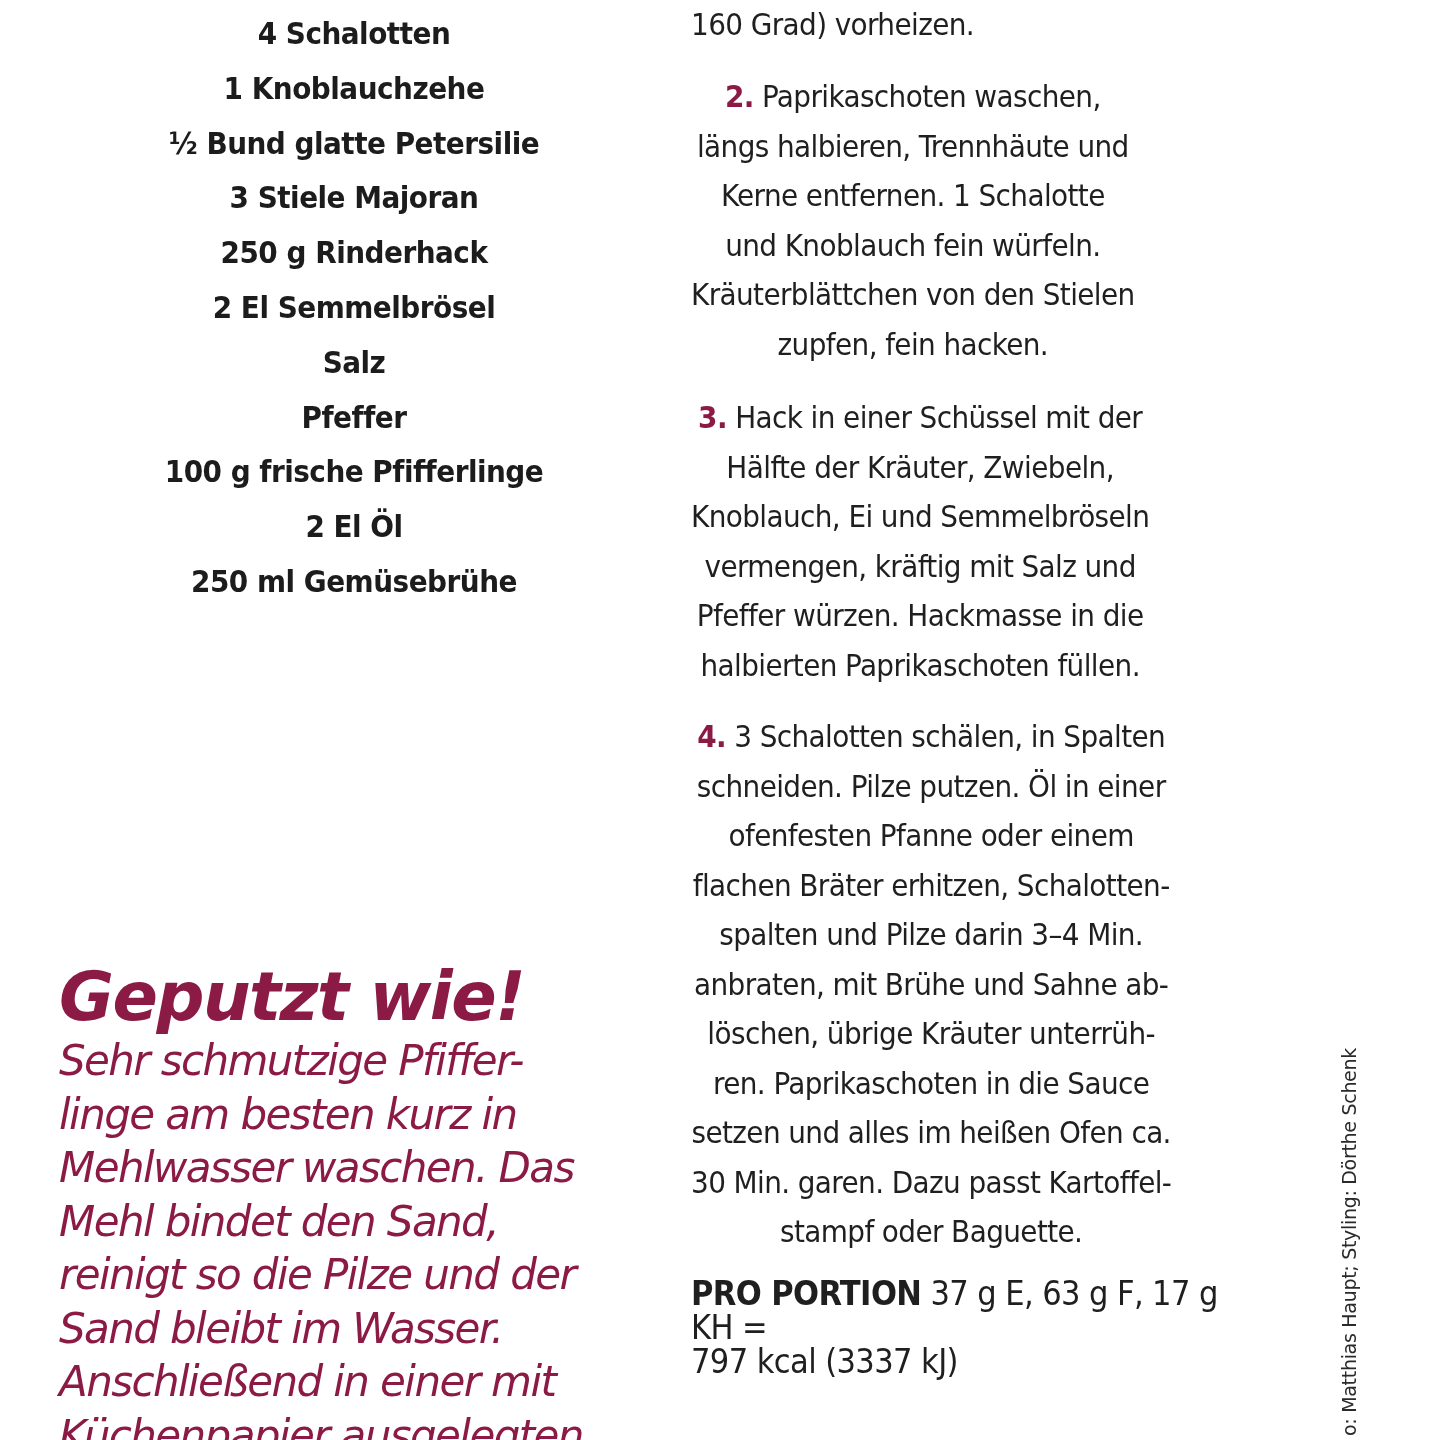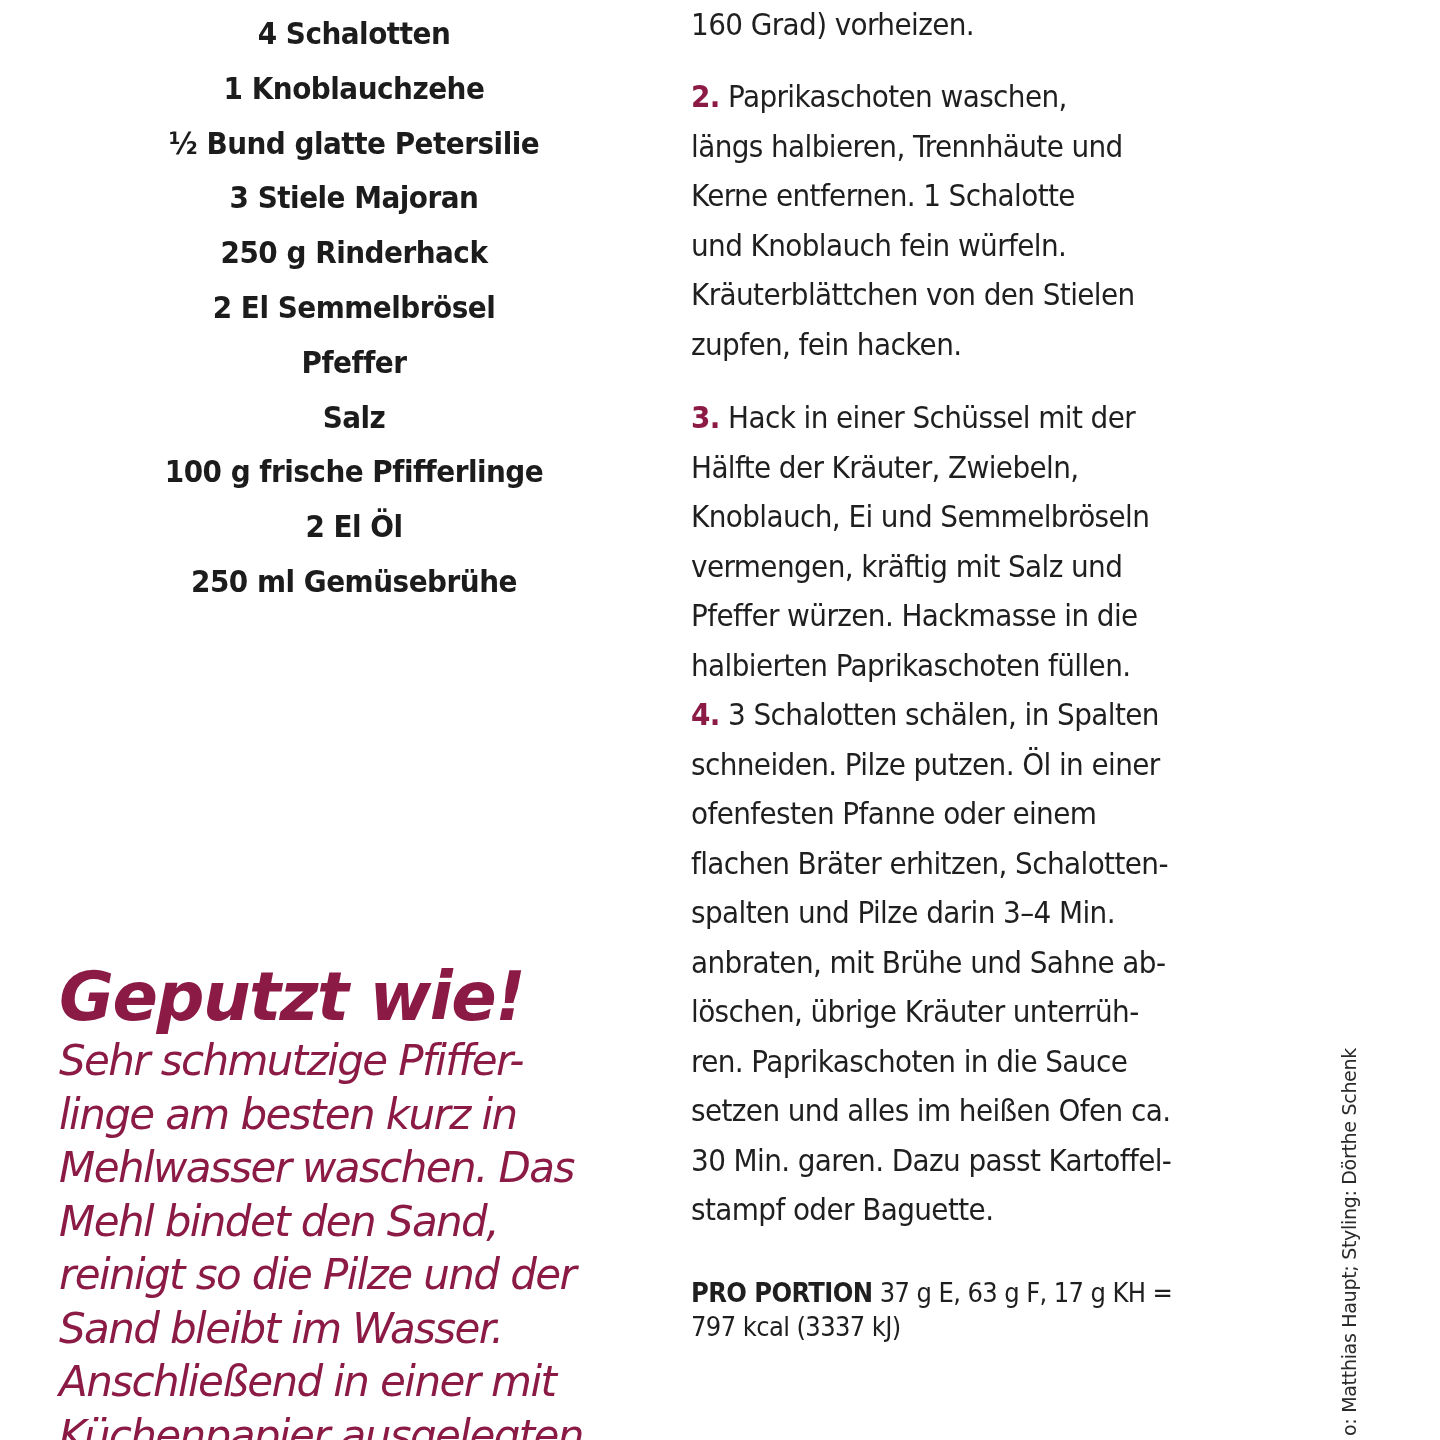--- a/index.html
+++ b/index.html
@@ -42,31 +42,31 @@
     margin: 0; white-space: pre-line;
   }
   .steps {
     position: absolute; left: 691px; top: 0; width: 580px;
   }
   .step {
     font-family: "DejaVu Sans Condensed", "DejaVu Sans", sans-serif;
     font-size: 31px; line-height: 49.5px;
     letter-spacing: -0.6px;
     color: #1f1f1f;
-    margin: 0; white-space: pre-line;
+    margin: 0; white-space: pre-line; text-align: center;
   }
   .step .num { color: #8b1a45; font-weight: bold; }
   .step-1 { position: absolute; top: 0; }
   .step-2 { position: absolute; top: 72px; }
   .step-3 { position: absolute; top: 393px; }
-  .step-4 { position: absolute; top: 690px; }
+  .step-4 { position: absolute; top: 712px; }
   .nutrition {
     position: absolute; left: 691px; top: 1276px; width: 560px;
     font-family: "DejaVu Sans Condensed", "DejaVu Sans", sans-serif;
-    font-size: 27px; line-height: 34px; letter-spacing: -0.6px;
+    font-size: 34px; line-height: 34px; letter-spacing: -0.6px;
     color: #1f1f1f; margin: 0;
   }
   .nutrition .label { font-weight: bold; }
   .credit {
     position: absolute; left: 1338px; top: 1440px;
     transform-origin: 0 0; transform: rotate(-90deg);
     font-family: "DejaVu Sans", sans-serif;
     font-size: 19px; line-height: 22px; letter-spacing: -0.3px;
     white-space: nowrap; color: #2a2a2a;
     padding-left: 4px;
@@ -75,22 +75,22 @@
 </head>
 <body>
 
 <ul class="ingredients">
   <li>4 Schalotten</li>
   <li>1 Knoblauchzehe</li>
   <li>½ Bund glatte Petersilie</li>
   <li>3 Stiele Majoran</li>
   <li>250 g Rinderhack</li>
   <li>2 El Semmelbrösel</li>
+  <li>Salz</li>
   <li>Pfeffer</li>
-  <li>Salz</li>
   <li>100 g frische Pfifferlinge</li>
   <li>2 El Öl</li>
   <li>250 ml Gemüsebrühe</li>
 </ul>
 
 <div class="tip">
   <h2 class="tip-title">Geputzt wie!</h2>
   <p class="tip-body">Sehr schmutzige Pfiffer-
 linge am besten kurz in
 Mehlwasser waschen. Das

